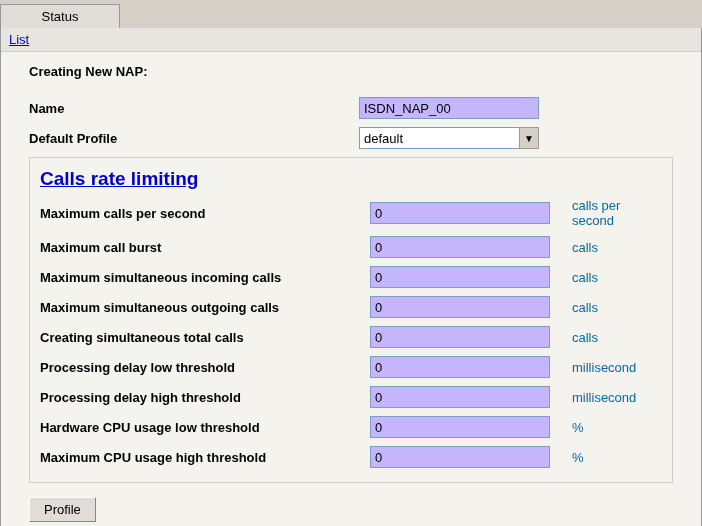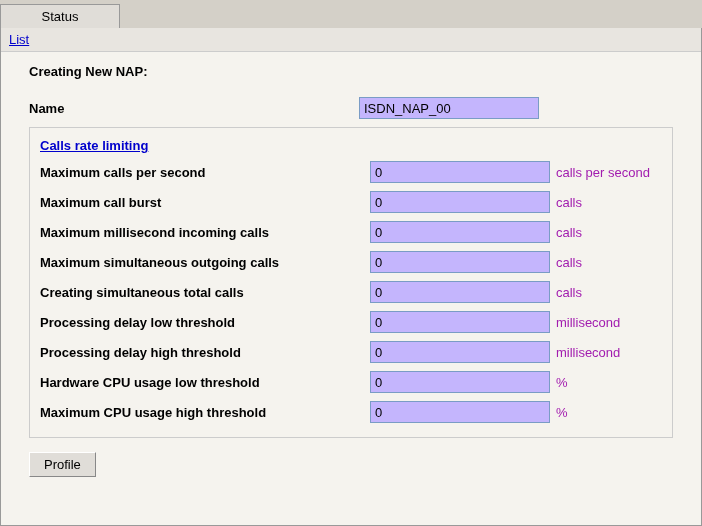--- a/index.html
+++ b/index.html
@@ -97,37 +97,37 @@
     .form-input {
       border: 1px solid #7a9cc5;
       background: #c4b5fd;
       padding: 2px 4px;
       font-size: 13px;
       width: 180px;
       height: 22px;
     }
 
     .form-unit {
-      margin-left: 6px;
-      font-size: 13px;
-      color: #a21caf;
+      margin-left: 22px;
+      font-size: 13px;
+      color: #0369a1;
     }
 
     .section-box {
       border: 1px solid #ccc;
       padding: 10px 10px 6px 10px;
       margin-bottom: 8px;
       background: #f5f3ee;
     }
 
     .section-box-title {
       color: #0000cc;
       text-decoration: underline;
       font-weight: bold;
-      font-size: 13px;
+      font-size: 19px;
       margin-bottom: 8px;
       cursor: pointer;
     }
 
     .select-wrapper {
       position: relative;
       display: inline-block;
     }
 
     .form-select {
@@ -190,38 +190,45 @@
         <div class="section-title">Creating New NAP:</div>
       </div>
 
       
       <div class="form-row">
         <div class="form-label">Name</div>
         <input class="form-input" type="text" value="ISDN_NAP_00" style="">
       </div>
 
       
+      <div class="form-row">
+        <div class="form-label">Default Profile</div>
+        <div class="select-wrapper">
+          <select class="form-select"><option value="default">default</option></select>
+          <div class="select-arrow">▼</div>
+        </div>
+      </div>
 
       
       <div class="section-box">
         <div class="section-box-title">Calls rate limiting</div>
 
         <div id="rate-fields">
             <div class="form-row">
               <div class="form-label">Maximum calls per second</div>
               <input type="text" class="form-input" value="0" style="">
               <span class="form-unit">calls per second</span>
             </div>
             <div class="form-row">
               <div class="form-label">Maximum call burst</div>
               <input type="text" class="form-input" value="0" style="">
               <span class="form-unit">calls</span>
             </div>
             <div class="form-row">
-              <div class="form-label">Maximum millisecond incoming calls</div>
+              <div class="form-label">Maximum simultaneous incoming calls</div>
               <input type="text" class="form-input" value="0" style="">
               <span class="form-unit">calls</span>
             </div>
             <div class="form-row">
               <div class="form-label">Maximum simultaneous outgoing calls</div>
               <input type="text" class="form-input" value="0" style="">
               <span class="form-unit">calls</span>
             </div>
             <div class="form-row">
               <div class="form-label">Creating simultaneous total calls</div>

